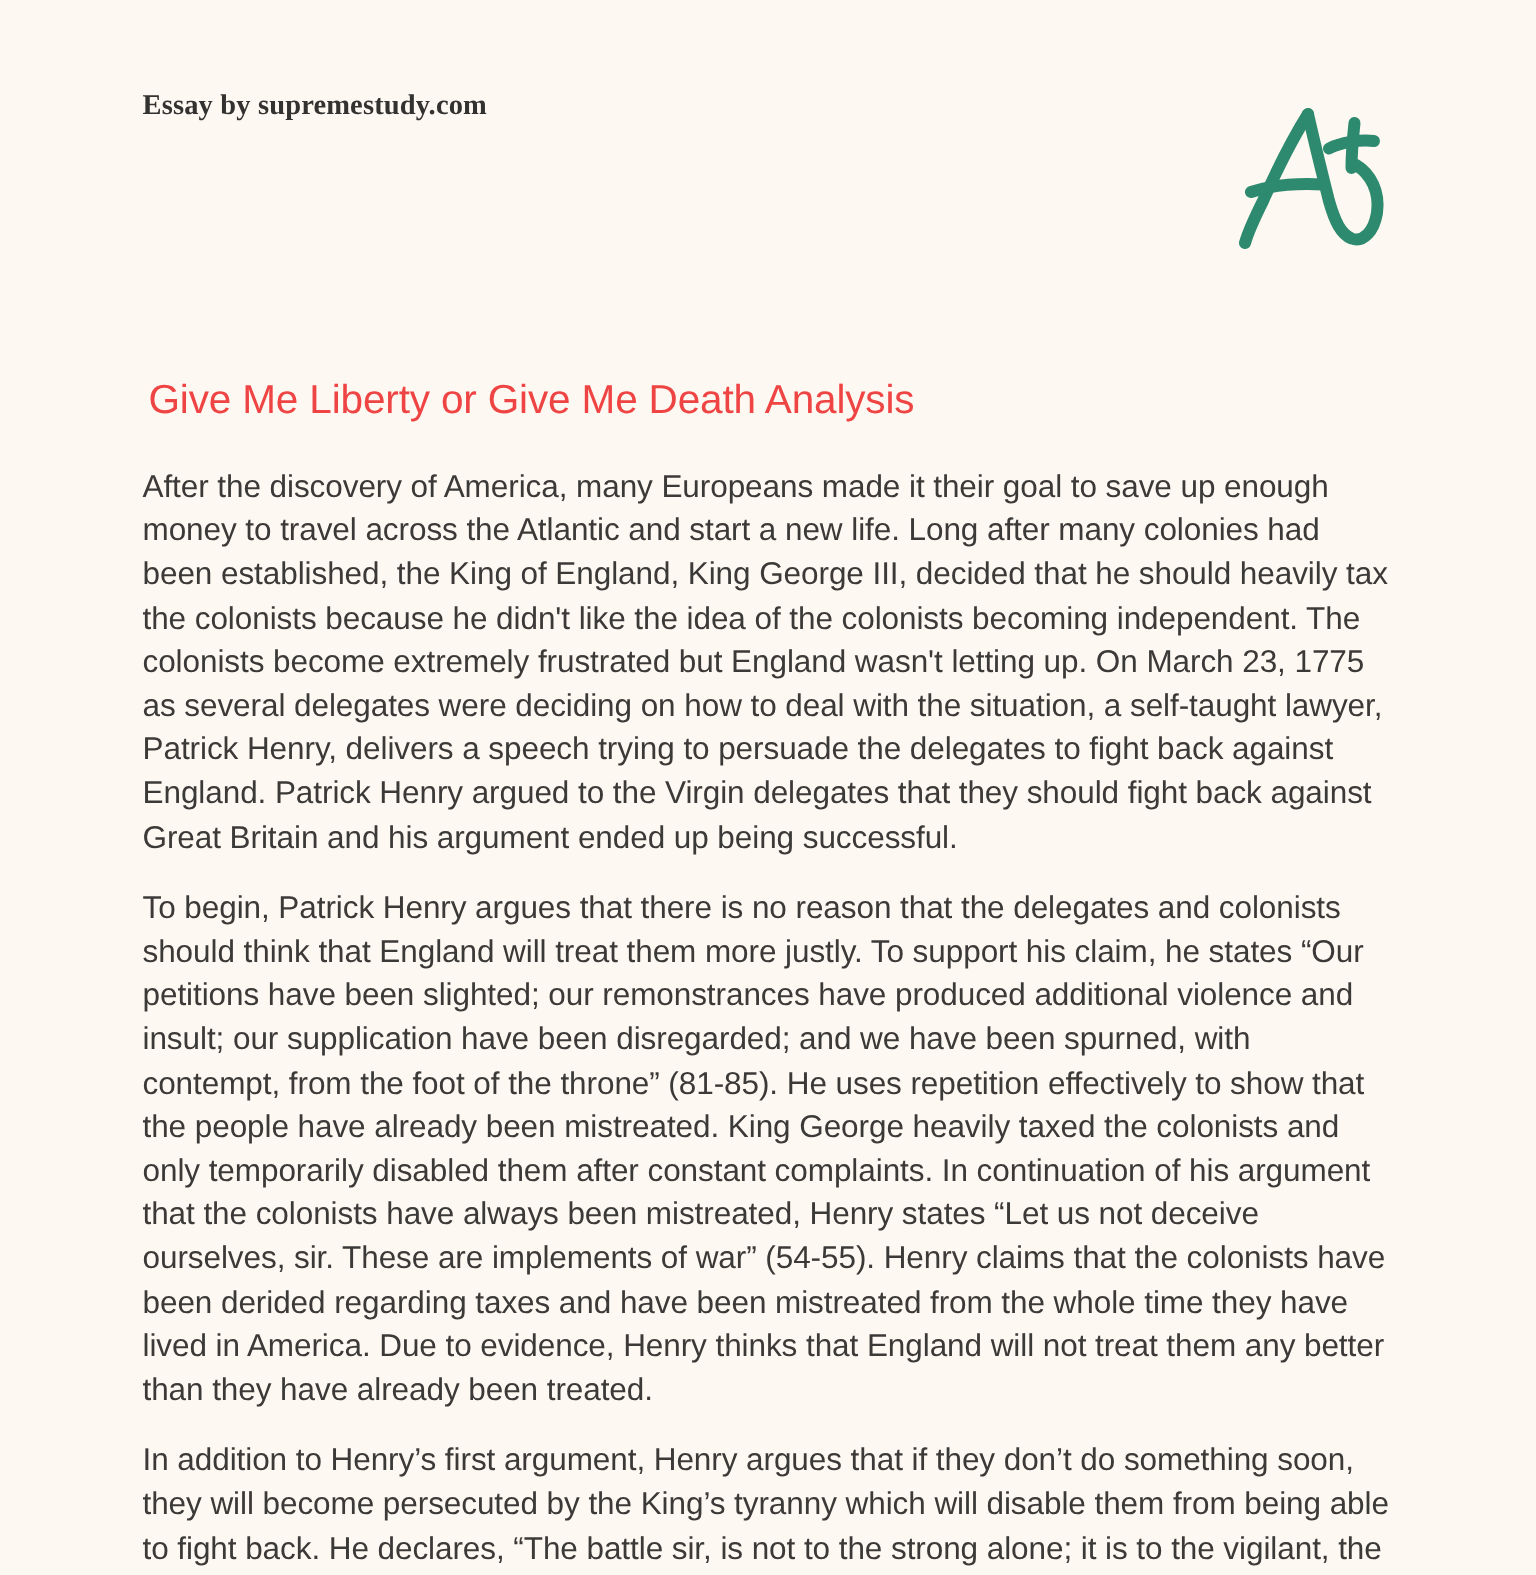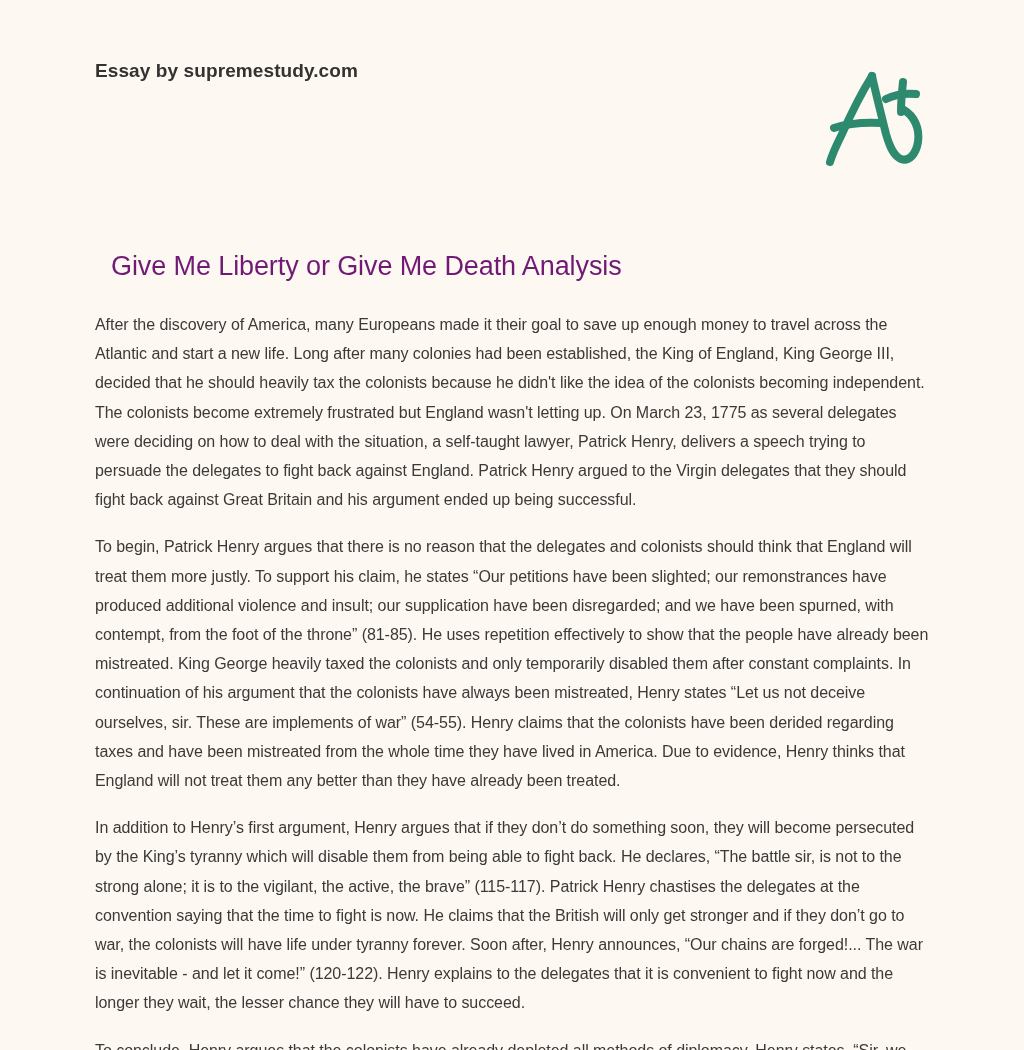--- a/index.html
+++ b/index.html
@@ -20,20 +20,21 @@
     height: 1050px;
     box-sizing: border-box;
   }
 
   
   .header {
     position: absolute;
     left: 95px;
     top: 58px;
     width: 700px;
+    font-family: Liberation Serif, serif;
   }
 
   .brand-line {
     font-size: 19px;
     font-weight: bold;
     color: #333231;
     letter-spacing: 0.1px;
     line-height: 26px;
     white-space: nowrap;
   }
@@ -73,28 +74,28 @@
   .article {
     position: absolute;
     left: 95px;
     top: 248px;
     width: 836px;
   }
 
   .article-title {
     font-size: 27px;
     font-weight: 400;
-    color: #701a75;
+    color: #ef4444;
     line-height: 36px;
-    margin: 0 0 26px 16px;
+    margin: 0 0 26px 4px;
     letter-spacing: -0.1px;
   }
 
   .para {
-    font-size: 16px;
+    font-size: 21px;
     line-height: 29.2px;
     color: #3c3a38;
     margin: 0 0 18px 0;
     text-align: left;
     letter-spacing: -0.05px;
   }
 
   .para:last-child {
     margin-bottom: 0;
   }

